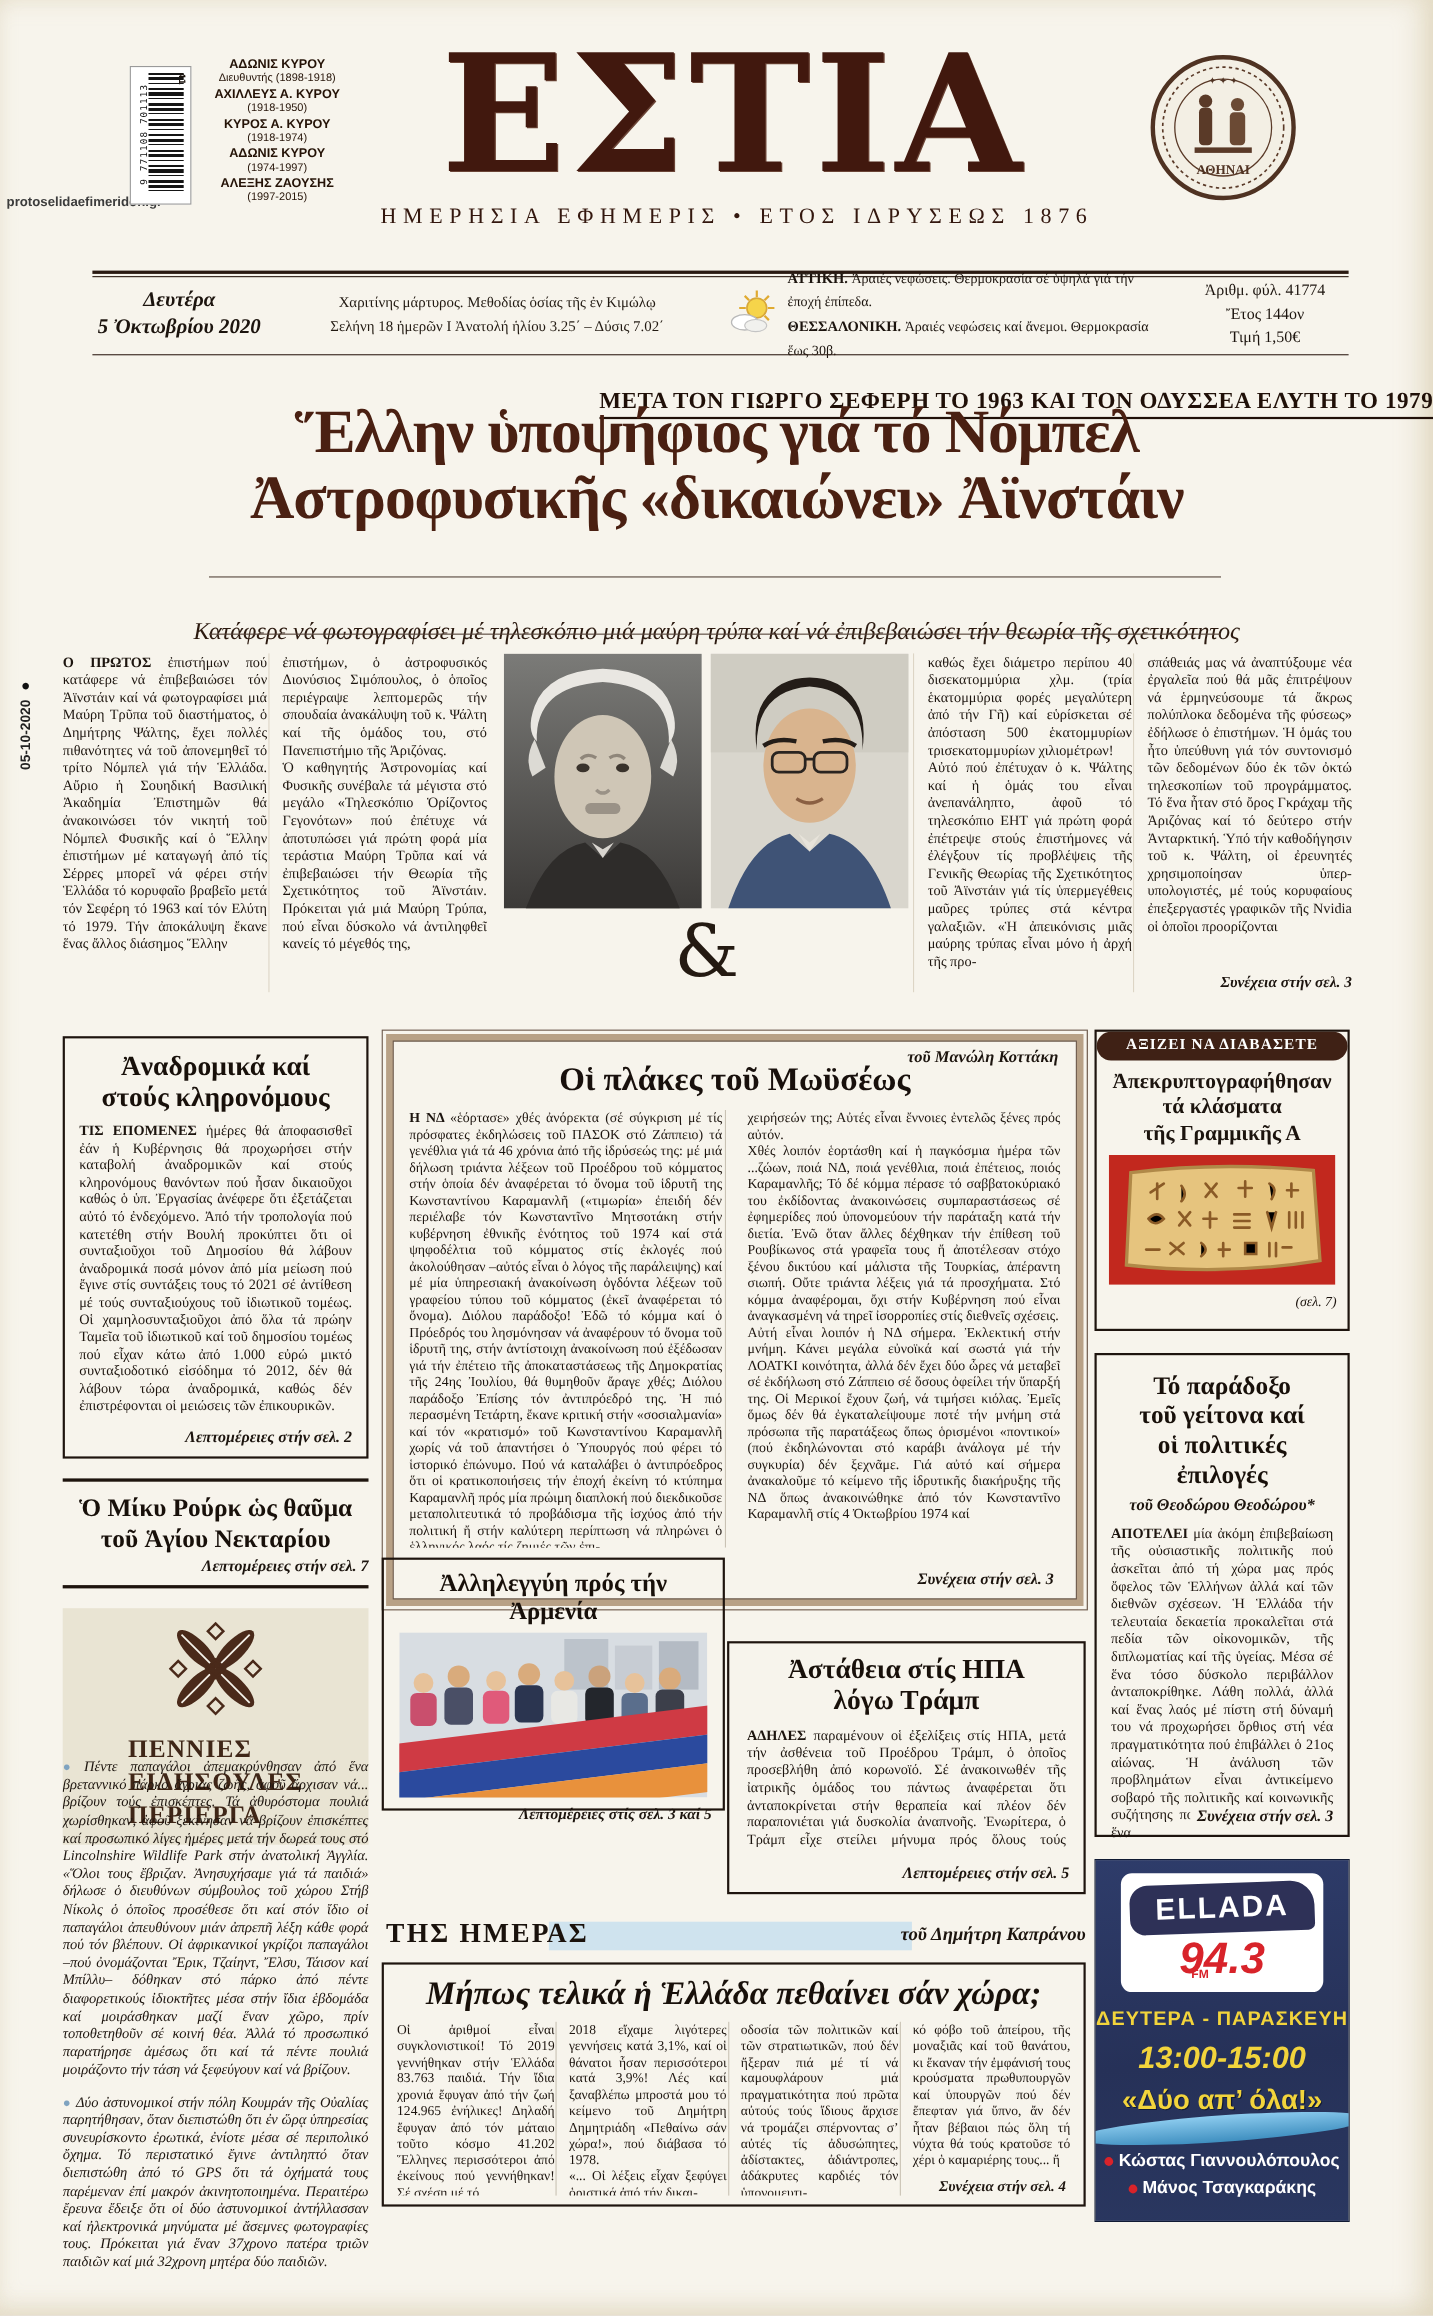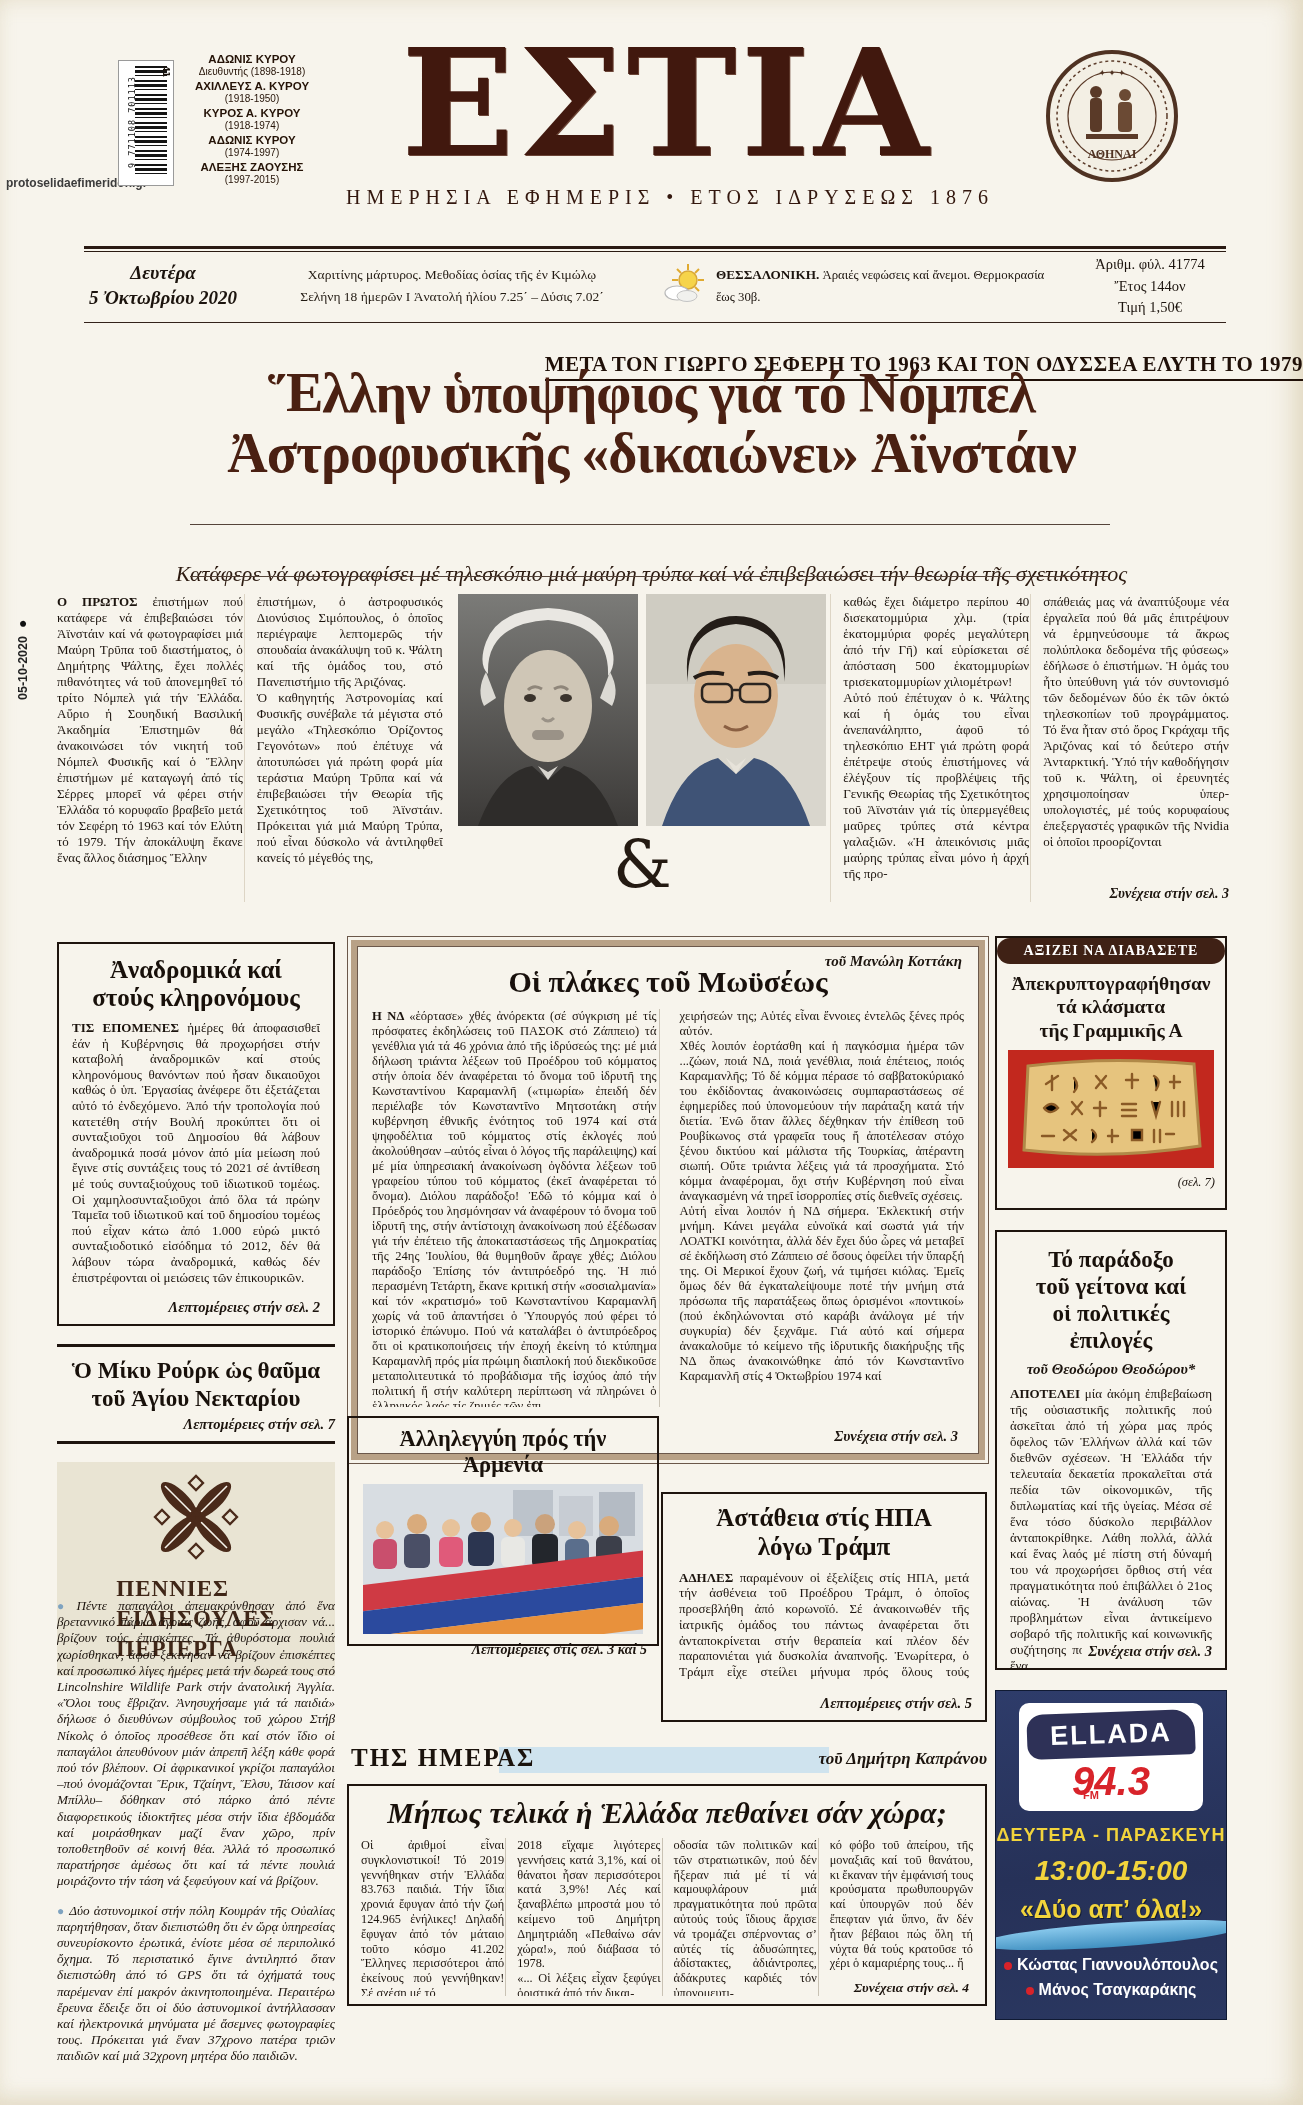--- a/index.html
+++ b/index.html
@@ -197,41 +197,42 @@
   <div class="abs rule-a">
       <div></div>
     </div>
   <div class="abs infobar">
     <div class="f-date">
       <div>Δευτέρα</div>
       <div>5 Ὀκτωβρίου 2020</div>
     </div>
     <div class="f-saints">
       <div>Χαριτίνης μάρτυρος. Μεθοδίας ὁσίας τῆς ἐν Κιμώλῳ</div>
-      <div>Σελήνη 18 ἡμερῶν Ι Ἀνατολή ἡλίου 7.25΄ – Δύσις 7.02΄</div>
+      <div>Σελήνη 18 ἡμερῶν Ι Ἀνατολή ἡλίου 3.25΄ – Δύσις 7.02΄</div>
     </div>
     <div class="f-weather">
       <span>
         <svg width="46" height="44" viewBox="0 0 46 44">
           <g stroke="#e0aa30" stroke-width="2">
             <line x1="26" y1="2" x2="26" y2="8"></line>
               <line x1="26" y1="28" x2="26" y2="34"></line>
             <line x1="10" y1="18" x2="16" y2="18"></line>
               <line x1="36" y1="18" x2="42" y2="18"></line>
             <line x1="15" y1="7" x2="19" y2="11"></line>
               <line x1="33" y1="25" x2="37" y2="29"></line>
             <line x1="37" y1="7" x2="33" y2="11"></line>
               <line x1="19" y1="25" x2="15" y2="29"></line>
           </g>
           <circle cx="26" cy="18" r="9" fill="#f6d44a" stroke="#d8a83a" stroke-width="1.5"></circle>
           <ellipse cx="15" cy="31" rx="12" ry="7" fill="#ffffff" stroke="#b9b9b9" stroke-width="1.2"></ellipse>
           <ellipse cx="25" cy="34" rx="10" ry="5.5" fill="#f1f1ee" stroke="#c4c4c4" stroke-width="1"></ellipse>
         </svg>
       </span>
       <div class="wl">
+        <div><b>ΑΤΤΙΚΗ.</b><span> Ἀραιές νεφώσεις. Θερμοκρασία σέ ὑψηλά γιά τήν ἐποχή ἐπίπεδα.</span></div>
         <div><b>ΘΕΣΣΑΛΟΝΙΚΗ.</b><span> Ἀραιές νεφώσεις καί ἄνεμοι. Θερμοκρασία ἕως 30β.</span></div>
       </div>
     </div>
     <div class="f-issue">
       <div>Ἀριθμ. φύλ. 41774</div>
       <div>Ἔτος 144ον</div>
       <div>Τιμή 1,50€</div>
     </div>
   </div>
   <div class="abs rule-b"></div>

